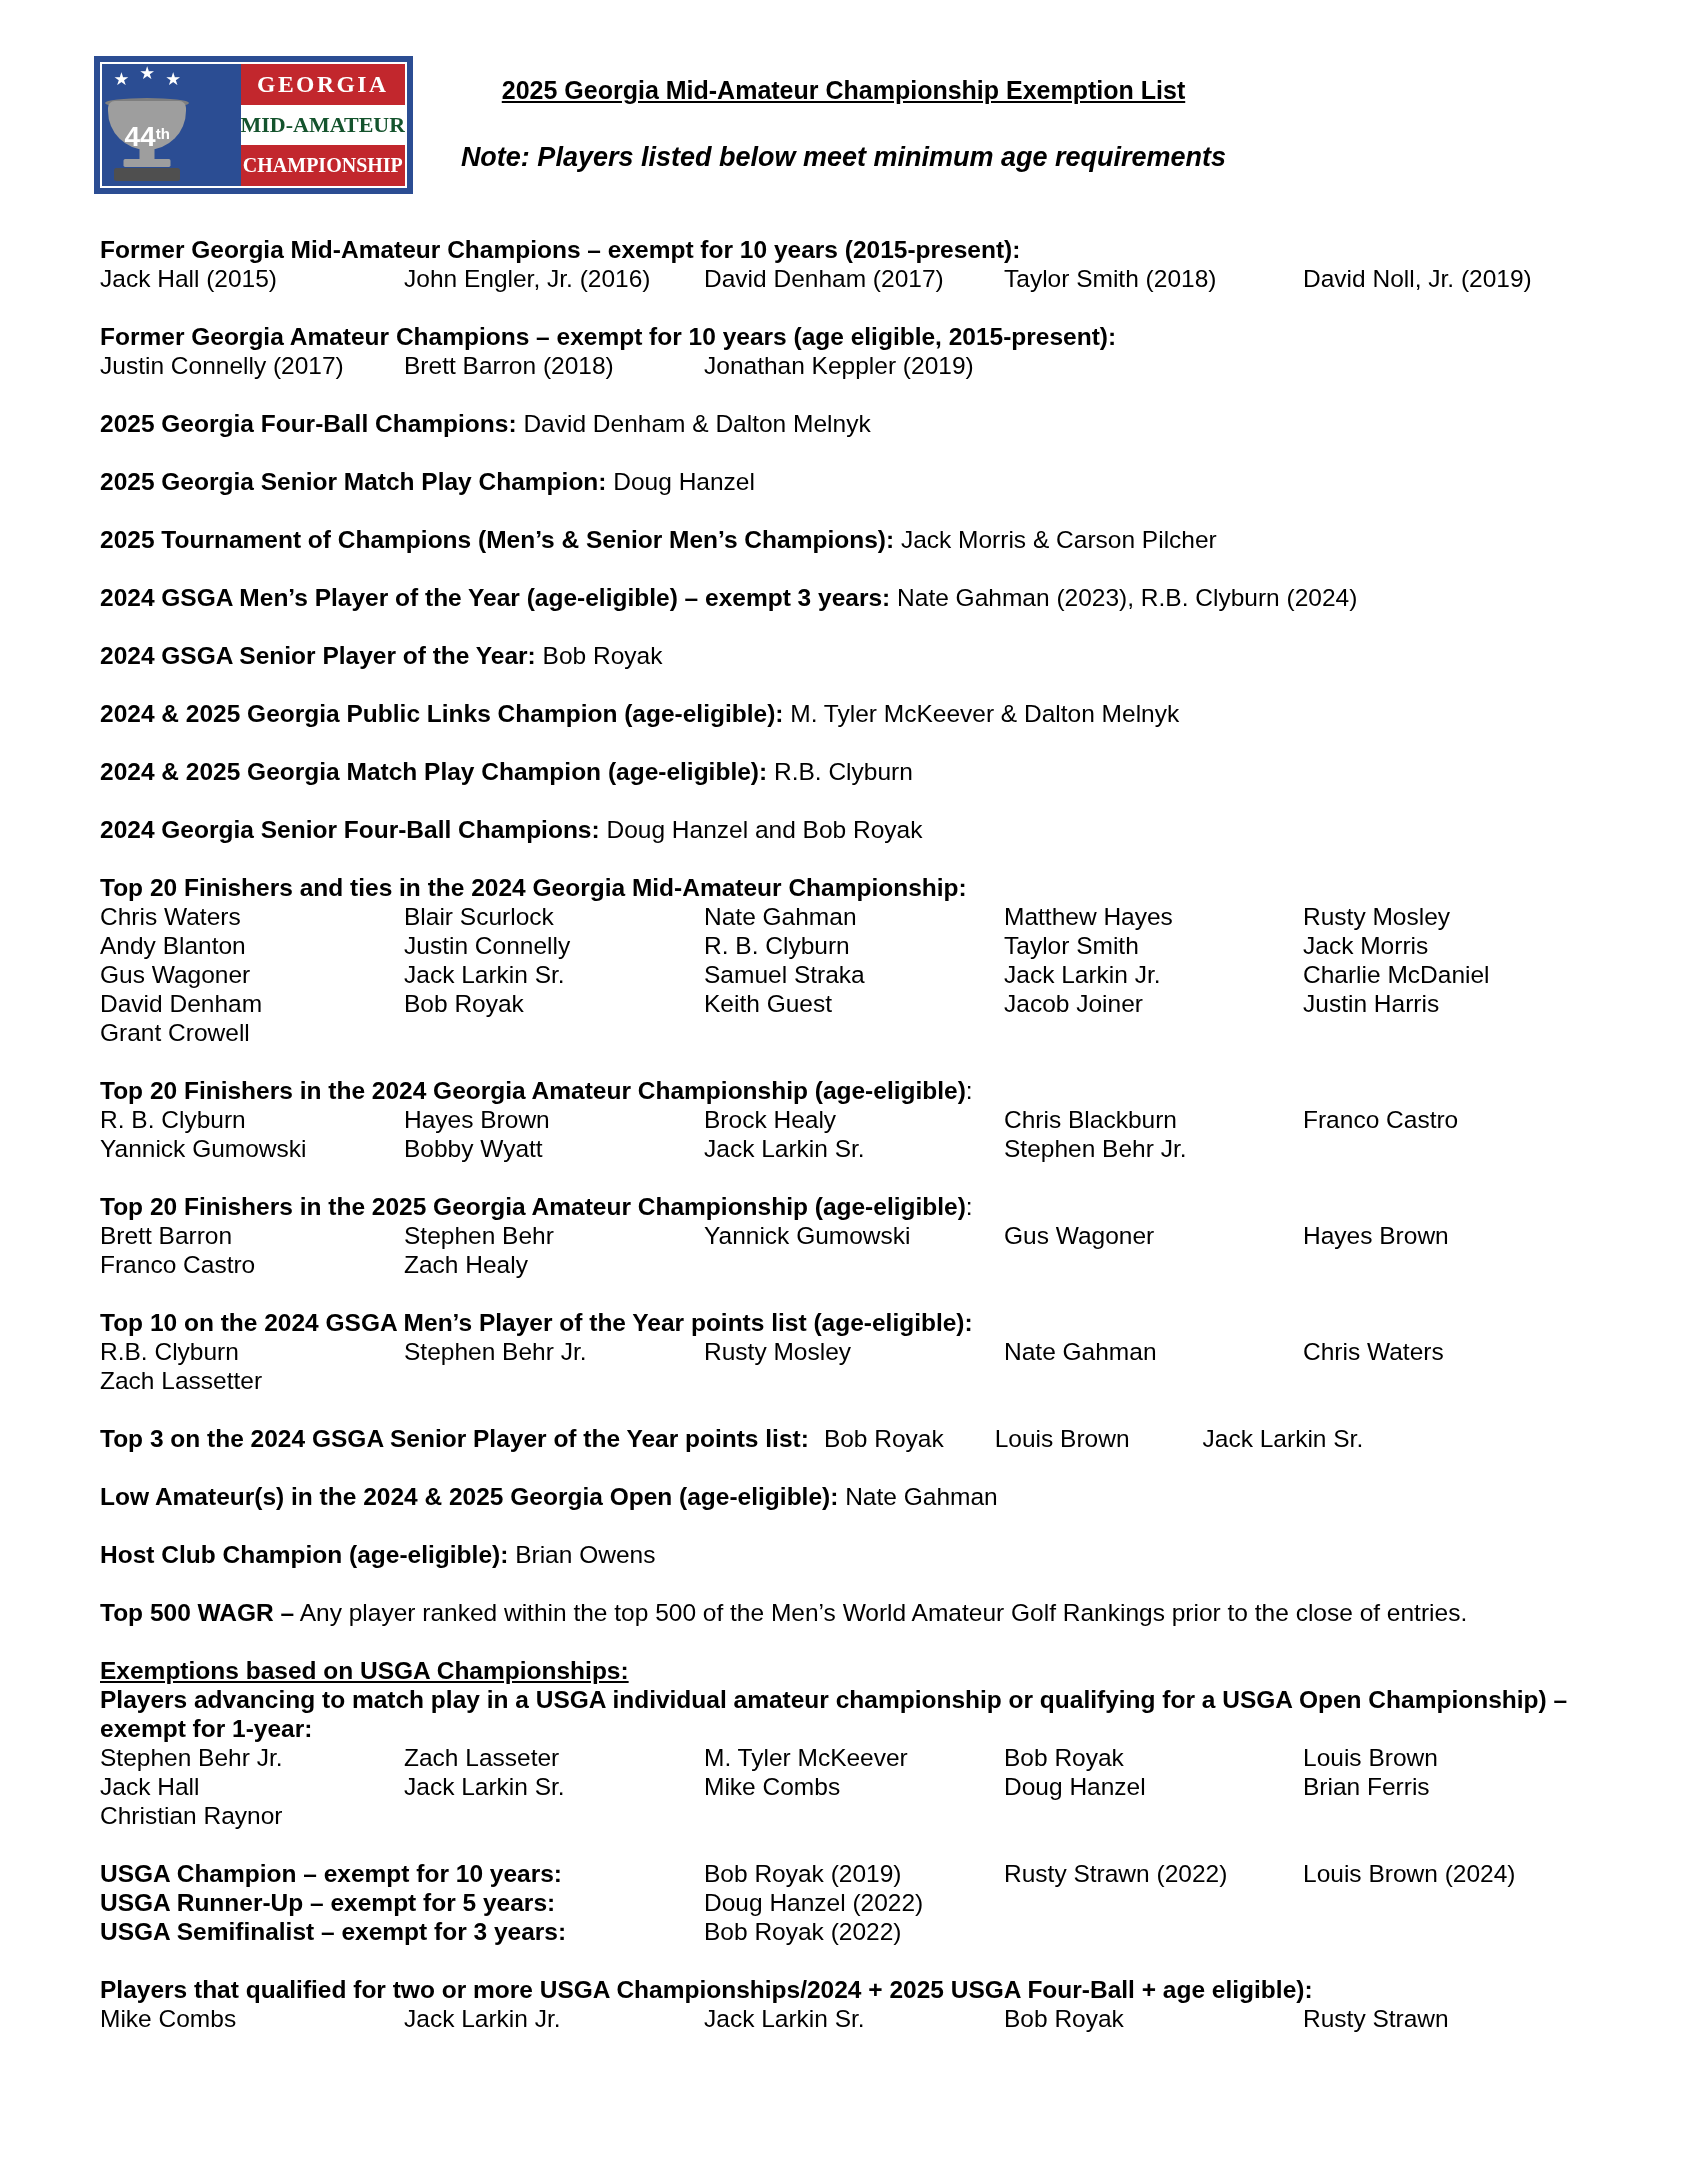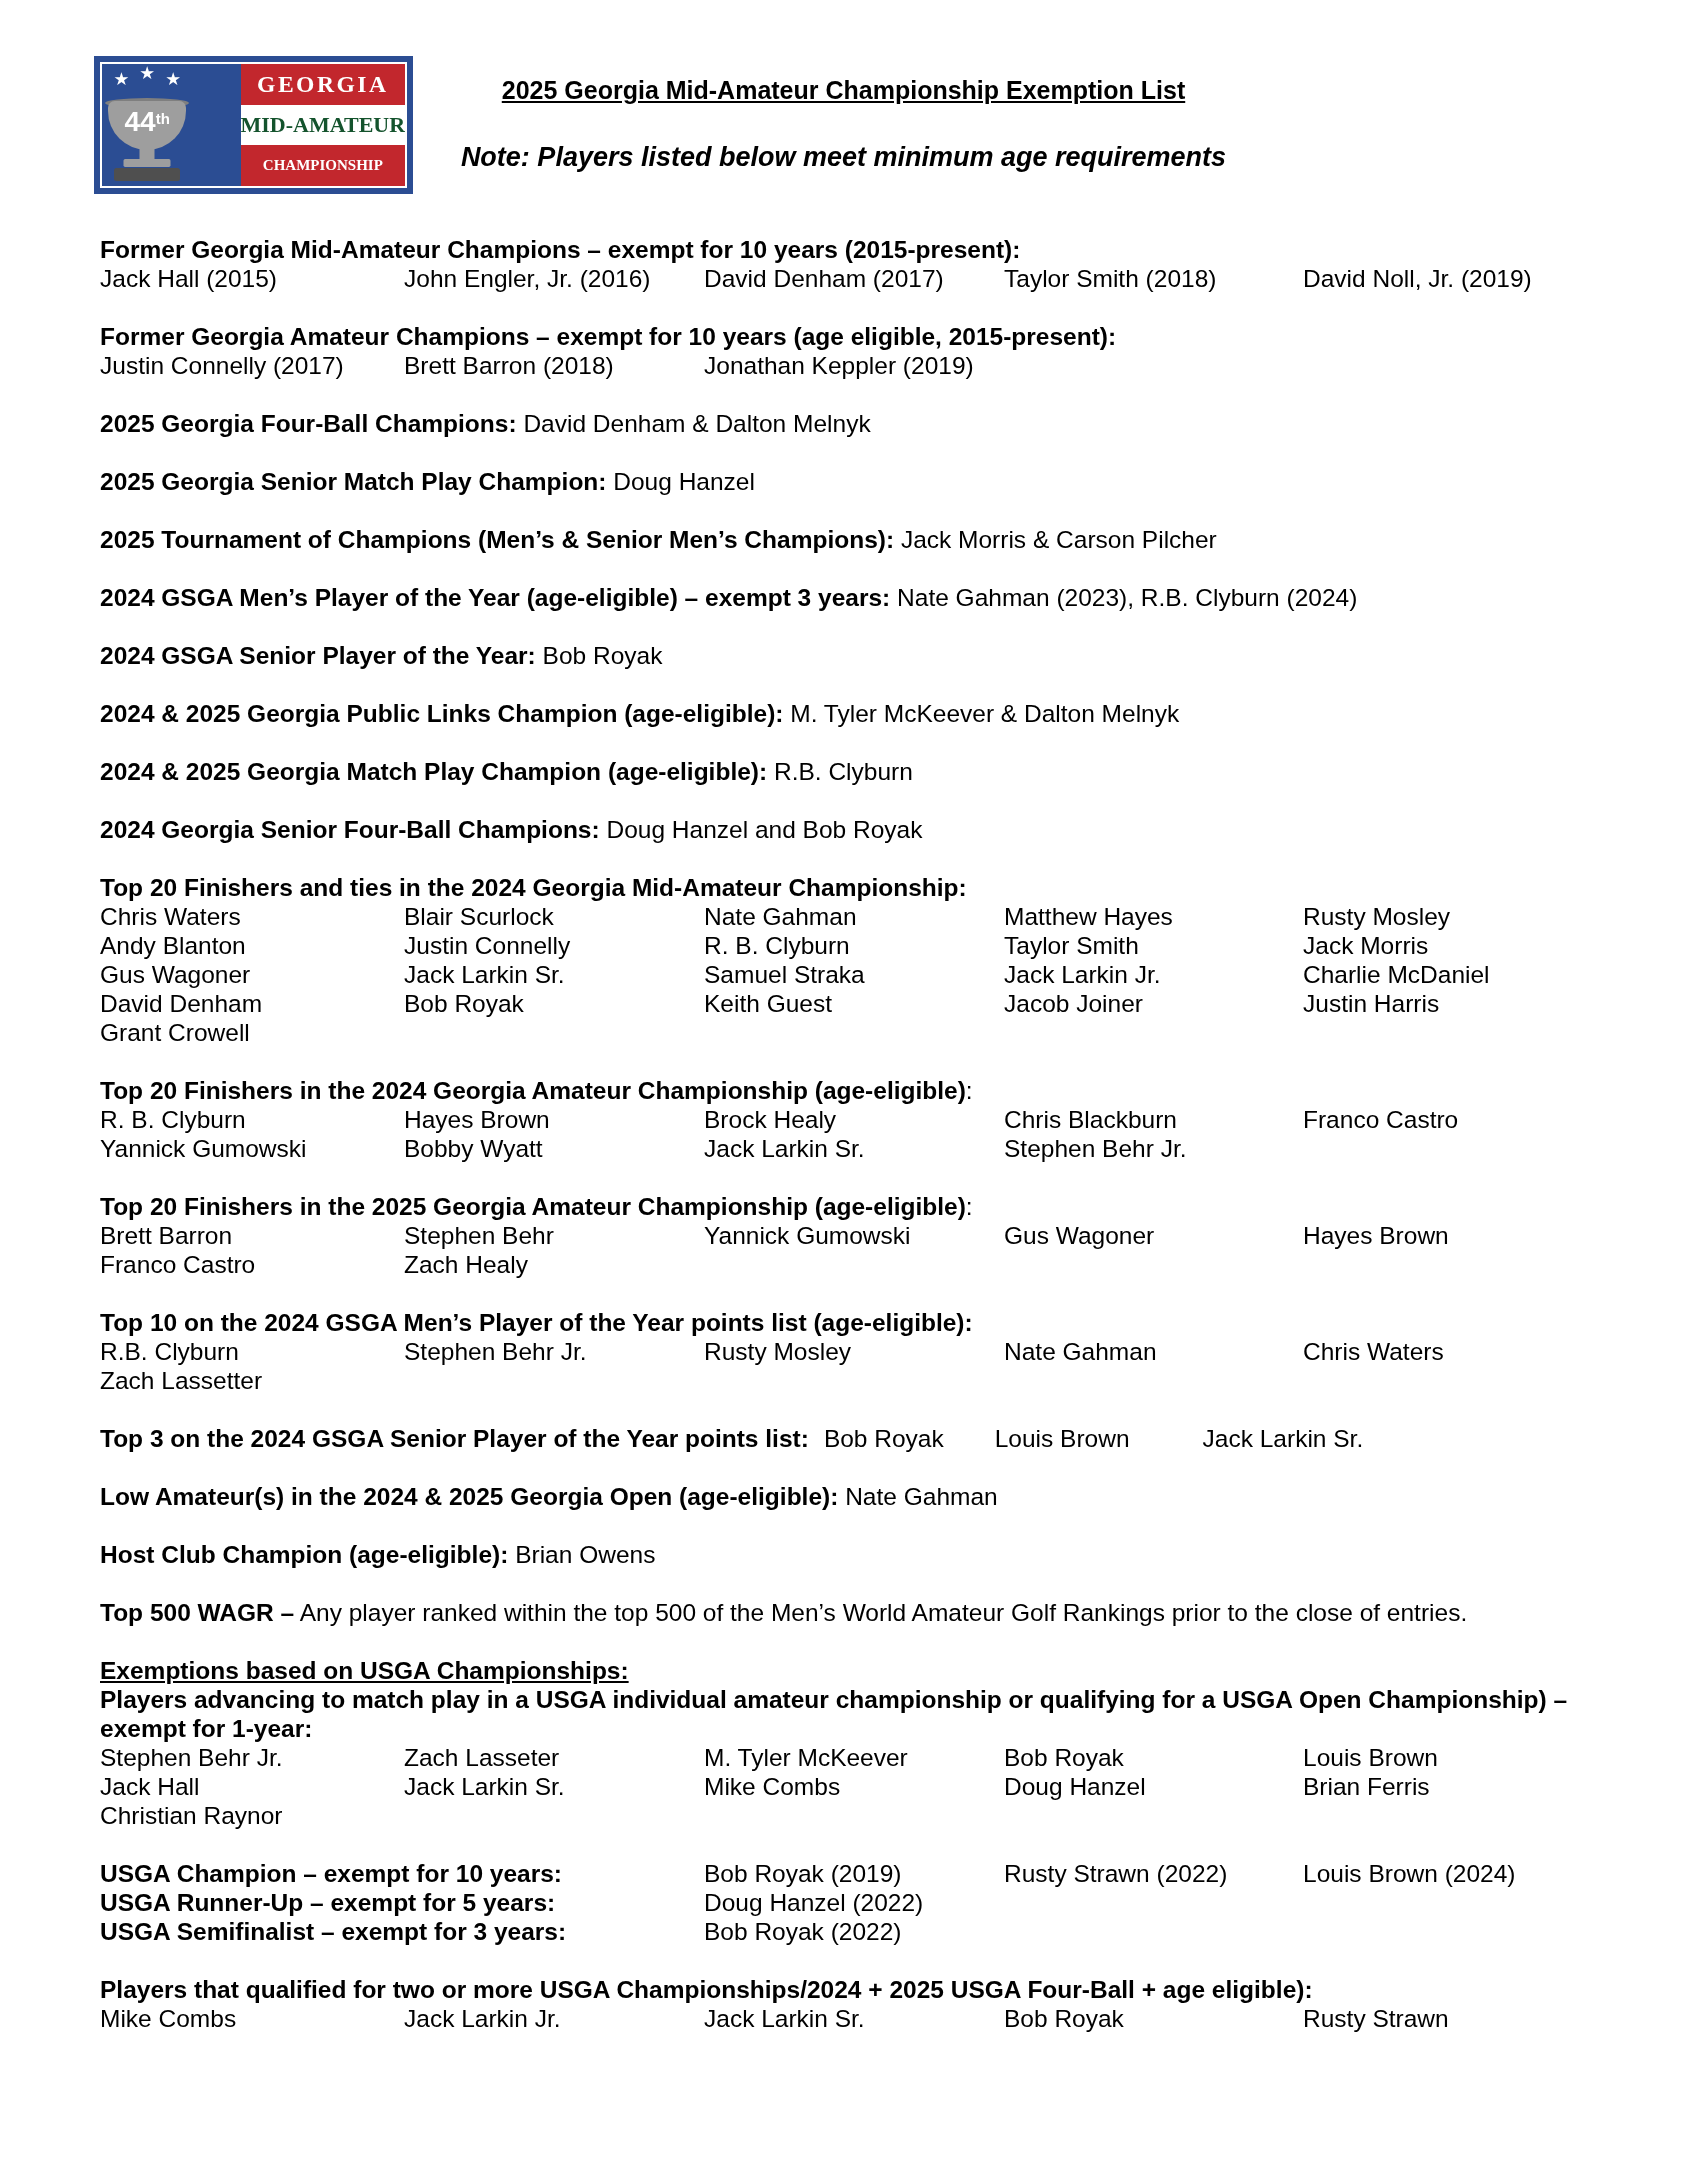--- a/index.html
+++ b/index.html
@@ -11,29 +11,29 @@
               background:#2b4d93;padding:5.9px;box-sizing:border-box;}
   .champ-inner{width:100%;height:100%;border:2.5px solid #ffffff;display:flex;box-sizing:border-box;}
   .champ-left{width:44%;position:relative;background:#2b4d93;}
   .champ-right{width:56%;display:flex;flex-direction:column;margin-left:48px;}
   .band{flex:1;display:flex;align-items:center;justify-content:center;
         font-family:"Liberation Serif","DejaVu Serif",serif;font-weight:bold;white-space:nowrap;overflow:hidden;}
   .band-red{background:#c2272d;color:#ffffff;}
   .band-white{background:#ffffff;color:#14532d;}
   .band1{font-size:23.6px;letter-spacing:2.5px;}
   .band2{font-size:22px;letter-spacing:0px;}
-  .band3{font-size:15px;letter-spacing:0px;}
+  .band3{font-size:20px;letter-spacing:0px;}
   .stars{position:absolute;top:6.7px;left:0;right:0;display:flex;justify-content:center;gap:10px;
          color:#ffffff;font-size:17.7px;line-height:1;}
   .star-mid{margin-top:-5.9px;}
   .rim{position:absolute;top:34px;left:50%;transform:translateX(-50%);width:84px;height:10px;
        background:#7f7f7f;border-radius:50%;}
   .cup{position:absolute;top:37px;left:50%;transform:translateX(-50%);width:78px;height:49px;
        background:#9e9e9e;border-radius:6.7px 6.7px 39px 39px;}
-  .ordinal{position:absolute;top:44px;left:50%;transform:translateX(-50%);color:#ffffff;
+  .ordinal{position:absolute;top:59px;left:50%;transform:translateX(-50%);color:#ffffff;
            font-weight:bold;font-size:28px;white-space:nowrap;line-height:1;}
   .ordinal .suf{font-size:15px;vertical-align:6.7px;}
   .stem{position:absolute;top:84px;left:50%;transform:translateX(-50%);width:15px;height:11px;background:#9e9e9e;}
   .base1{position:absolute;top:95px;left:50%;transform:translateX(-50%);width:47px;height:8.4px;
          background:#9e9e9e;border-radius:1.7px;}
   .base2{position:absolute;top:104px;left:50%;transform:translateX(-50%);width:66px;height:12.7px;
          background:#4f4f4f;border-radius:2.5px;}
 
   .title-block{position:absolute;left:405px;top:76px;width:877px;text-align:center;}
   .doc-title{font-size:25px;font-weight:bold;text-decoration:underline;margin:0 0 37px 0;}

